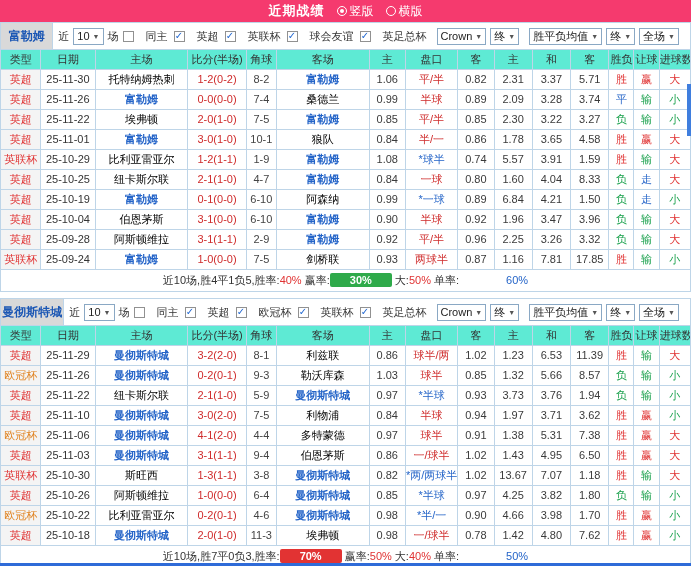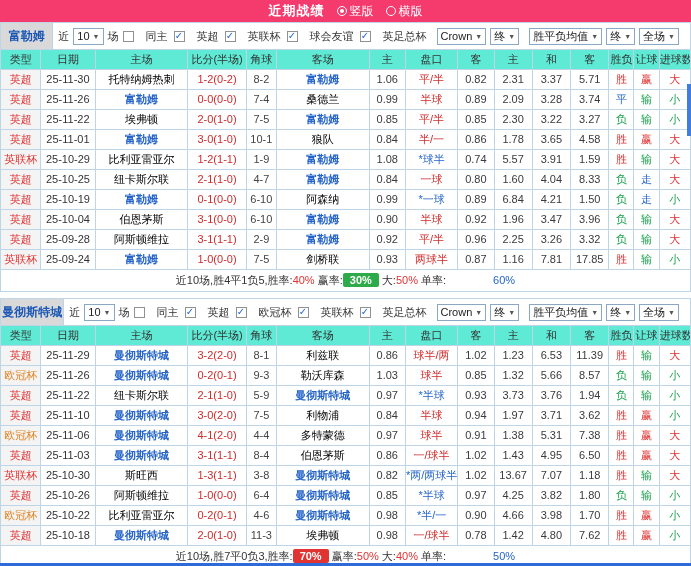--- a/index.html
+++ b/index.html
@@ -36,21 +36,21 @@
   .c-type { background:#f4f4f4; }
   .t-red { color:#e03333; } .t-org { color:#e0821f; }
   .c-date { color:#333;text-align:center; }
   .subj { color:#2464c8; font-weight:bold; }
   .c-score { color:#cf2b2b; }
   .c-corner { color:#444; }
   .c-odds { color:#3a3a3a; }
   .h-red { color:#cf2b2b; } .h-blue { color:#2464c8; }
   .r { color:#e03333; } .g { color:#18a04b; } .b { color:#2464c8; }
   tfoot td { height:22px; line-height:21px; color:#333; }
-  .badge { color:#fff; padding:1px 7px; border-radius:2px; font-weight:bold; }
+  .badge { color:#fff; padding:1px 20px; border-radius:2px; font-weight:bold; }
   .redv { color:#e03333; } .bluev { color:#2464c8;padding-left:47px; }
 
   .scroll-thumb { position:absolute; right:0; top:84px; width:4px; height:52px; background:#3f7ede; }
   .bottom-line { position:absolute; left:0; bottom:0; width:691px; height:3px; background:#2f6bd8; }
 </style>
 </head>
 <body>
 
 <div class="page">
 
@@ -512,21 +512,21 @@
             <td class="c-odds">7.38</td>
             <td class="r">胜</td>
             <td class="r">赢</td>
             <td class="r">大</td>
           </tr>
           <tr>
             <td class="c-type t-red">英超</td>
             <td class="c-date">25-11-03</td>
             <td class="subj">曼彻斯特城</td>
             <td class="c-score">3-1(1-1)</td>
-            <td class="c-corner">8-4</td>
+            <td class="c-corner">9-4</td>
             <td class="">伯恩茅斯</td>
             <td class="c-odds">0.86</td>
             <td class="h-red">一/球半</td>
             <td class="c-odds">1.02</td>
             <td class="c-odds">1.43</td>
             <td class="c-odds">4.95</td>
             <td class="c-odds">6.50</td>
             <td class="r">胜</td>
             <td class="r">赢</td>
             <td class="r">大</td>

